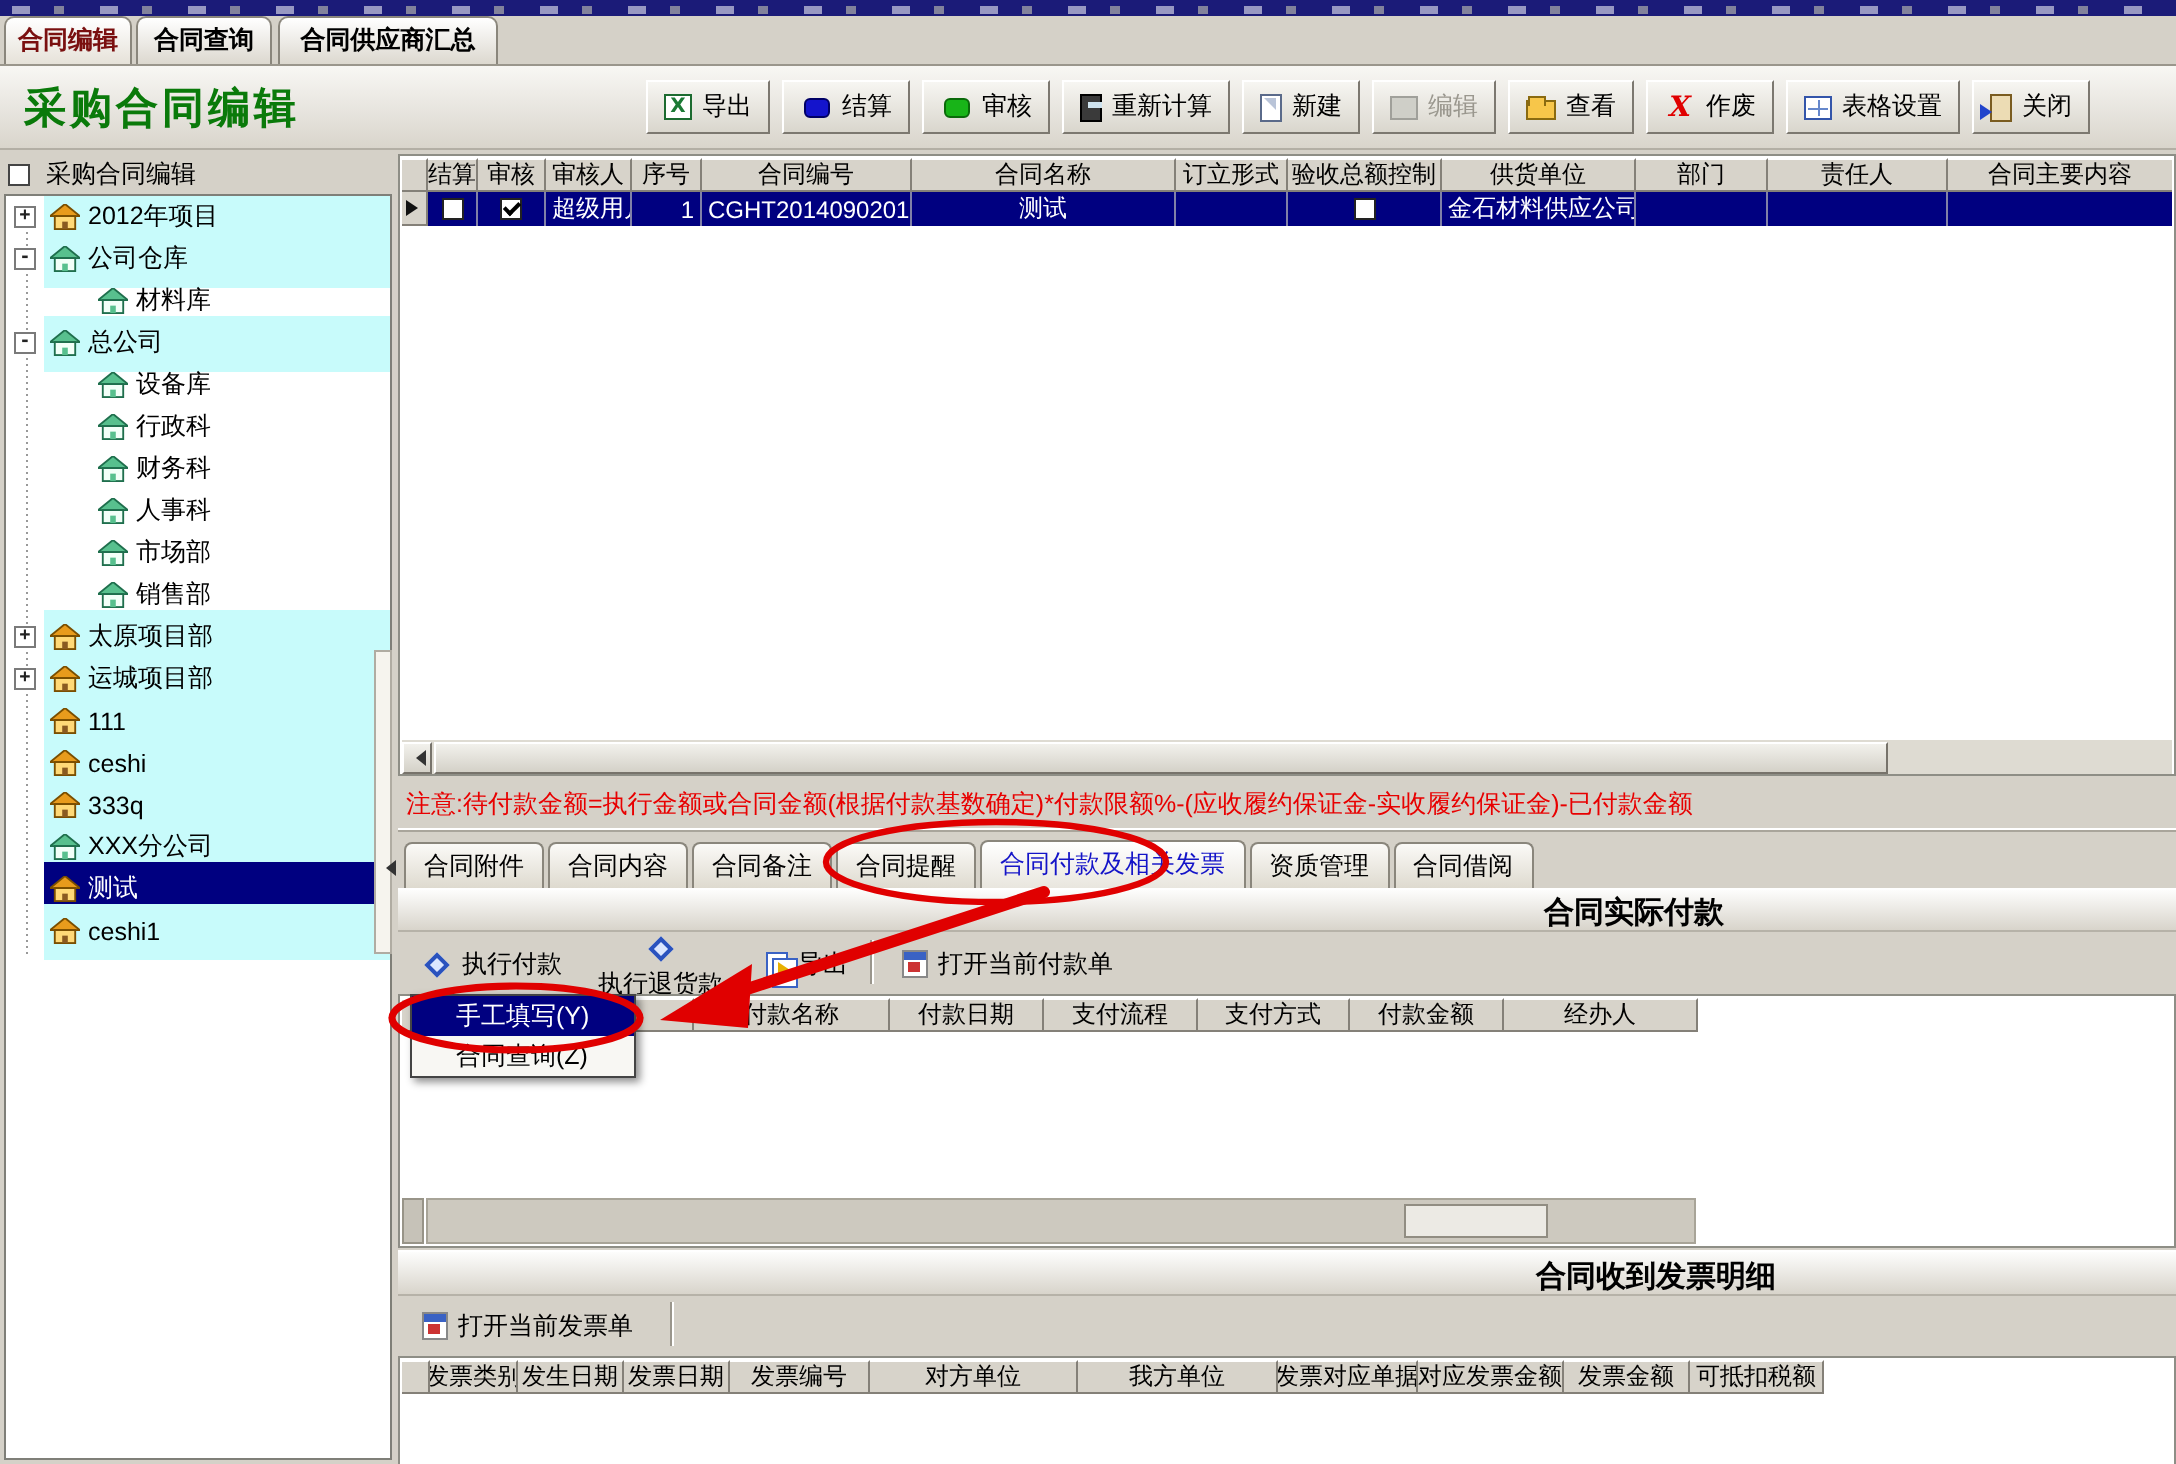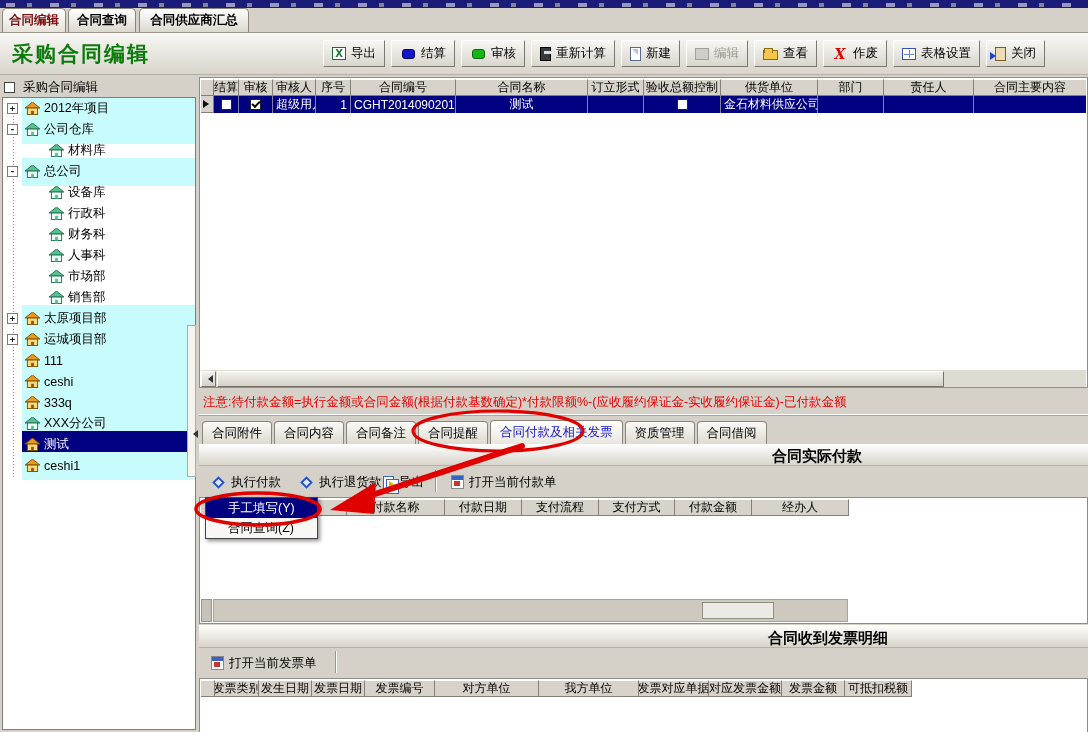--- a/index.html
+++ b/index.html
@@ -542,21 +542,21 @@
 
     <div id="pay-title" class="sec-title">
       <div class="stxt">合同实际付款</div>
     </div>
 
     <div id="pay-toolbar" class="flatbar">
       <button class="fbtn" style="left:8px;">
         <span class="ic-diamond"></span>
         <span>执行付款</span>
         </button>
-      <button class="fbtn" style="left:96px;">
+      <button class="fbtn" style="left:96px;flex-direction:column;">
         <span class="ic-diamond"></span>
         <span>执行退货款</span>
         </button>
       <button class="fbtn" style="left:180px;">
         <span class="ic-export2"></span>
         <span>导出</span>
         </button>
       <span class="vsep" style="left:236px;"></span>
       <button class="fbtn" style="left:248px;">
         <span class="ic-opendoc"></span>

